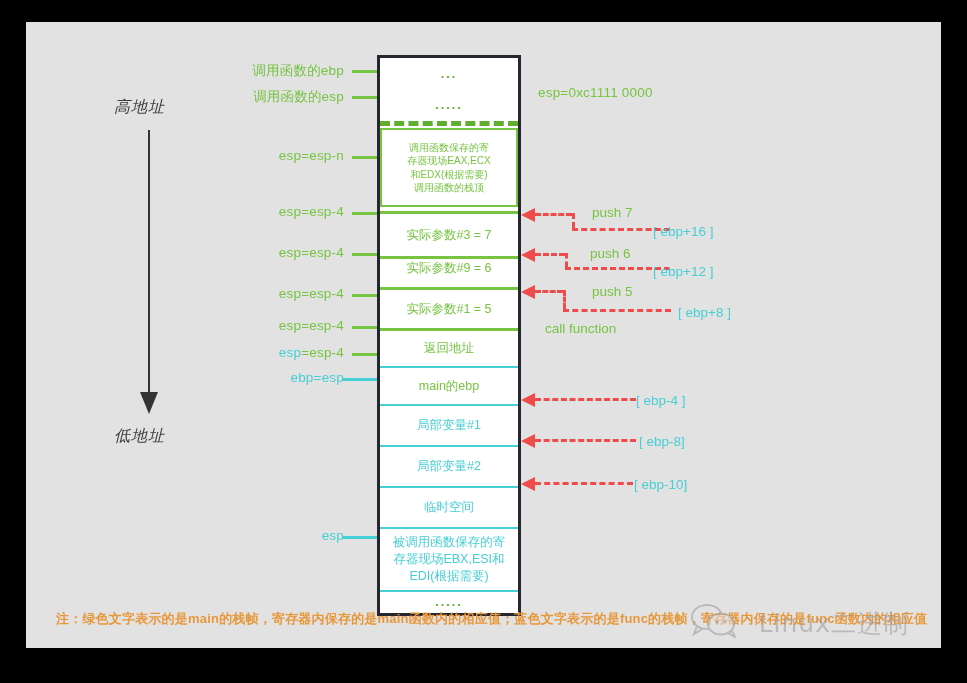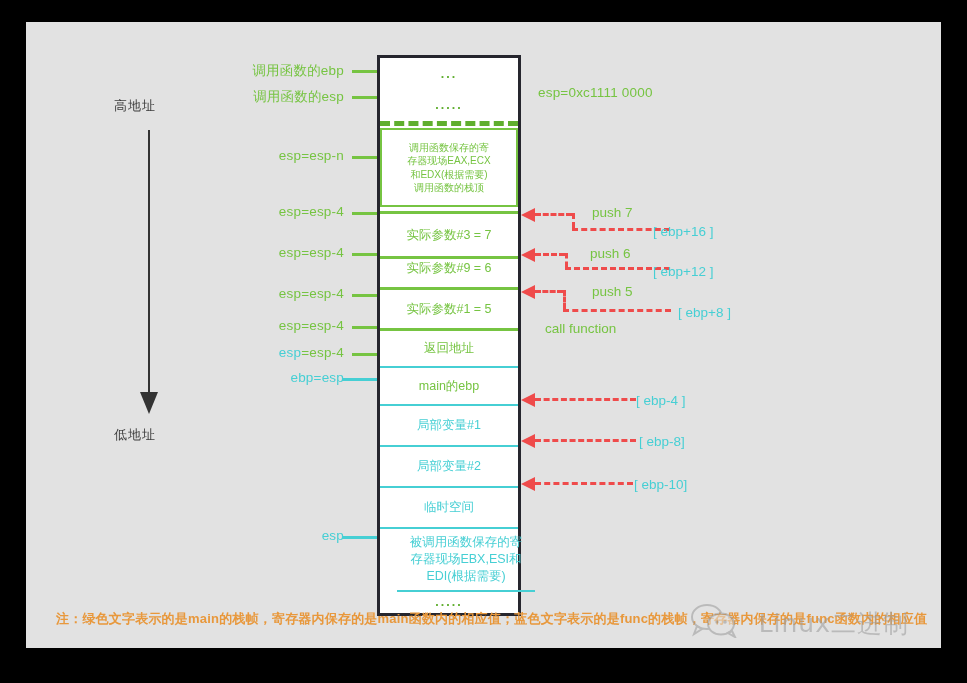--- a/index.html
+++ b/index.html
@@ -15,23 +15,24 @@
     position: absolute;
     left: 26px; top: 22px;
     width: 915px; height: 626px;
     background: #e2e2e2;
   }
 
   
   .addr-label {
     position: absolute;
     color: #3c3c3c;
-    font-size: 13px;
+    font-size: 16px;
     letter-spacing: 1px;
     white-space: nowrap;
+    font-style: italic;
   }
   .axis-line {
     position: absolute;
     left: 122px; top: 108px;
     width: 2px; height: 264px;
     background: #333;
   }
   .axis-head {
     position: absolute;
     left: 114px; top: 370px;
@@ -254,21 +255,21 @@
     <div class="cell green-txt b-bot-c" style="top:310px; height:38px;">main的ebp</div>
 
     <div class="cell green-txt b-bot-c" style="top:273px; height:37px;">返回地址</div>
 
     <div class="cell cyan-txt b-bot-c" style="top:348px; height:41px;">局部变量#1</div>
 
     <div class="cell cyan-txt b-bot-c" style="top:389px; height:41px;">局部变量#2</div>
 
     <div class="cell cyan-txt b-bot-c" style="top:430px; height:41px;">临时空间</div>
 
-    <div class="cell cyan-txt b-bot-c" style="top:471px; height:63px; flex-direction:column;margin-left:17px;">
+    <div class="cell cyan-txt b-bot-c" style="top:471px; height:63px; flex-direction:column;">
       <span>被调用函数保存的寄</span>
       <span>存器现场EBX,ESI和</span>
       <span>EDI(根据需要)</span>
     </div>
 
     <div class="cell dots" style="top:534px; height:21px;">.....</div>
   </div>
 
   <div class="lbl green" style="left:512px; top:63px;">esp=0xc1111 0000</div>
 

